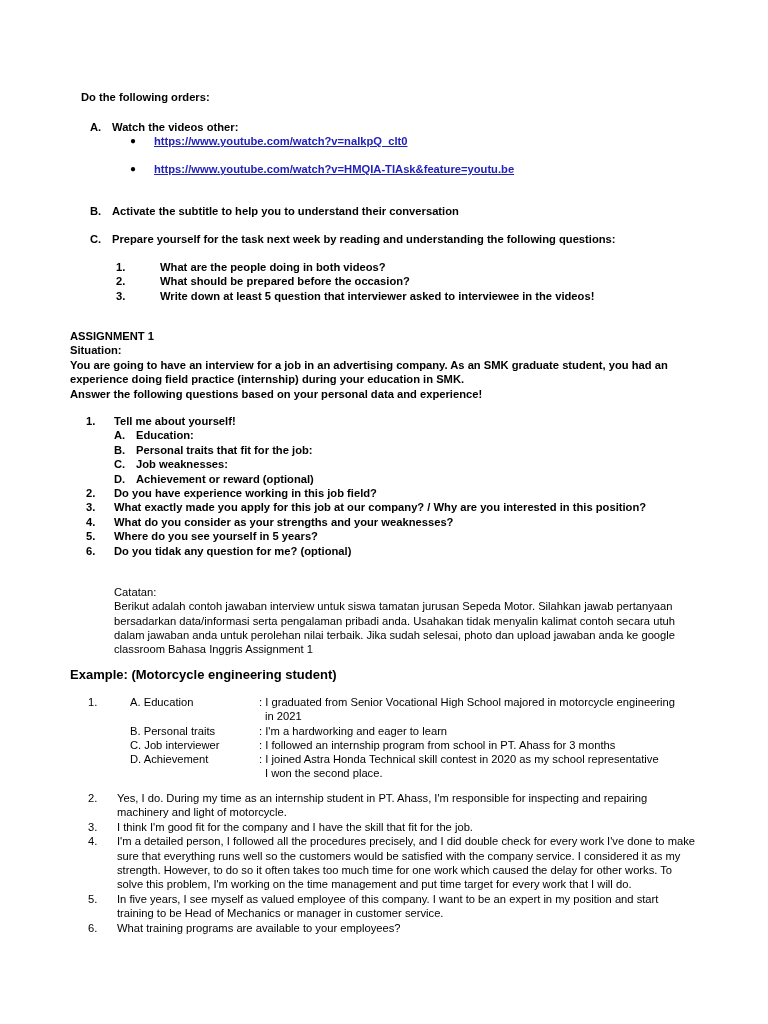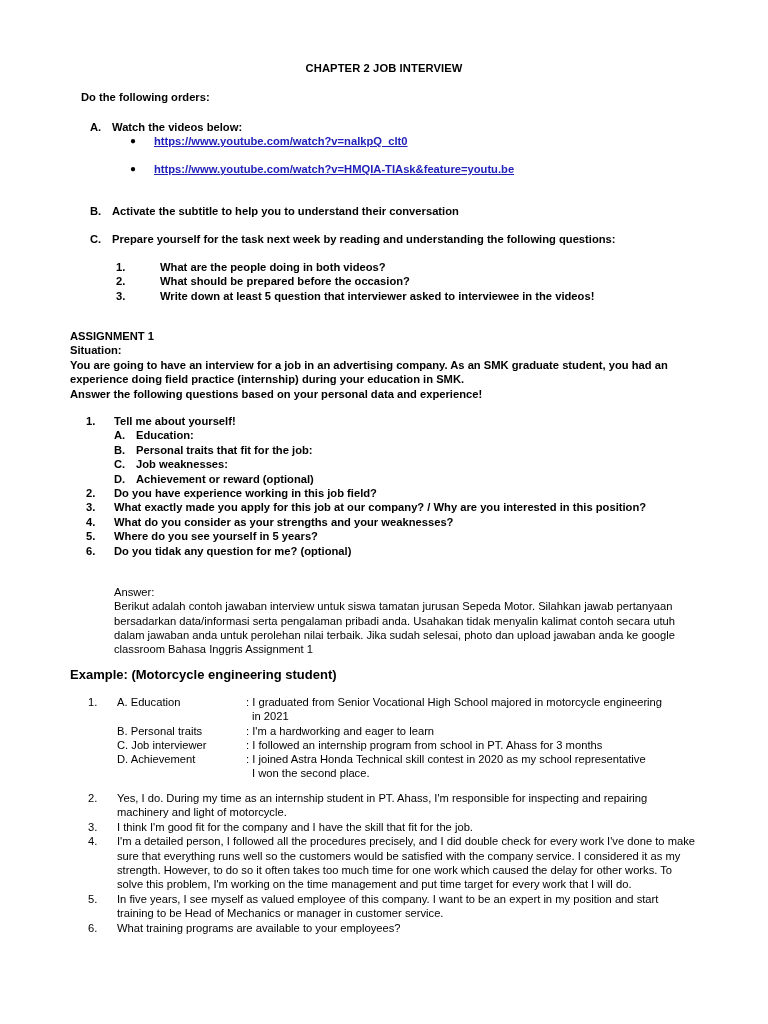--- a/index.html
+++ b/index.html
@@ -150,21 +150,21 @@
     position: absolute;
     left: 88px;
     top: 695px;
     width: 625px;
     font-size: 11.2px;
     line-height: 14.3px;
     font-weight: normal;
   }
   .ex-table .erow { display: flex; align-items: flex-start; }
   .ex-table .enum  { width: 29px; flex: 0 0 29px; }
-  .ex-table .elabel{ width: 129px; flex: 0 0 129px; }
+  .ex-table .elabel{ width: 129px; flex: 0 0 129px; margin-left: 13px; }
   .ex-table .eval  { flex: 1 1 auto; }
   .ex-table .eval .cont { display: block; padding-left: 6px; }
 
   
   .ans-list {
     position: absolute;
     left: 88px;
     top: 791px;
     width: 610px;
     font-size: 11.2px;
@@ -173,27 +173,26 @@
   }
   .ans-list .row { display: flex; align-items: flex-start; margin-top: 0; }
   .ans-list .num { width: 29px; flex: 0 0 29px; }
   .ans-list .txt { flex: 1 1 auto; }
 </style>
 </head>
 <body>
 
 <div class="page">
 
-  <div class="doc-title">CHAPTER 2 JOB INTERVIEW</div>
 
   <div class="block lead">Do the following orders:</div>
 
   <div class="letter-item" style="left:90px; top:120px; width:600px;">
     <span class="marker">A.</span>
-    <span class="body">Watch the videos below:</span>
+    <span class="body">Watch the videos other:</span>
   </div>
 
   <div class="bullet-row" style="left:130px; top:134px; width:560px;">
     <span class="dot">●</span>
     <span class="link">https://www.youtube.com/watch?v=nalkpQ_clt0</span>
   </div>
 
   <div class="bullet-row" style="left:130px; top:162px; width:560px;">
     <span class="dot">●</span>
     <span class="link">https://www.youtube.com/watch?v=HMQIA-TIAsk&amp;feature=youtu.be</span>
@@ -270,21 +269,21 @@
       <span class="num">5.</span>
       <span class="txt">Where do you see yourself in 5 years?</span>
     </div>
     <div class="row">
       <span class="num">6.</span>
       <span class="txt">Do you tidak any question for me? (optional)</span>
     </div>
   </div>
 
   <div class="catatan">
-    <div>Answer:</div>
+    <div>Catatan:</div>
     <div>Berikut adalah contoh jawaban interview untuk siswa tamatan jurusan Sepeda Motor. Silahkan jawab pertanyaan bersadarkan data/informasi serta pengalaman pribadi anda. Usahakan tidak menyalin kalimat contoh secara utuh dalam jawaban anda untuk perolehan nilai terbaik. Jika sudah selesai, photo dan upload jawaban anda ke google classroom Bahasa Inggris Assignment 1</div>
   </div>
 
   <div class="example-head">Example: (Motorcycle engineering student)</div>
 
   <div class="ex-table">
     <div class="erow">
       <span class="enum">1.</span>
       <span class="elabel">A. Education</span>
       <span class="eval">

